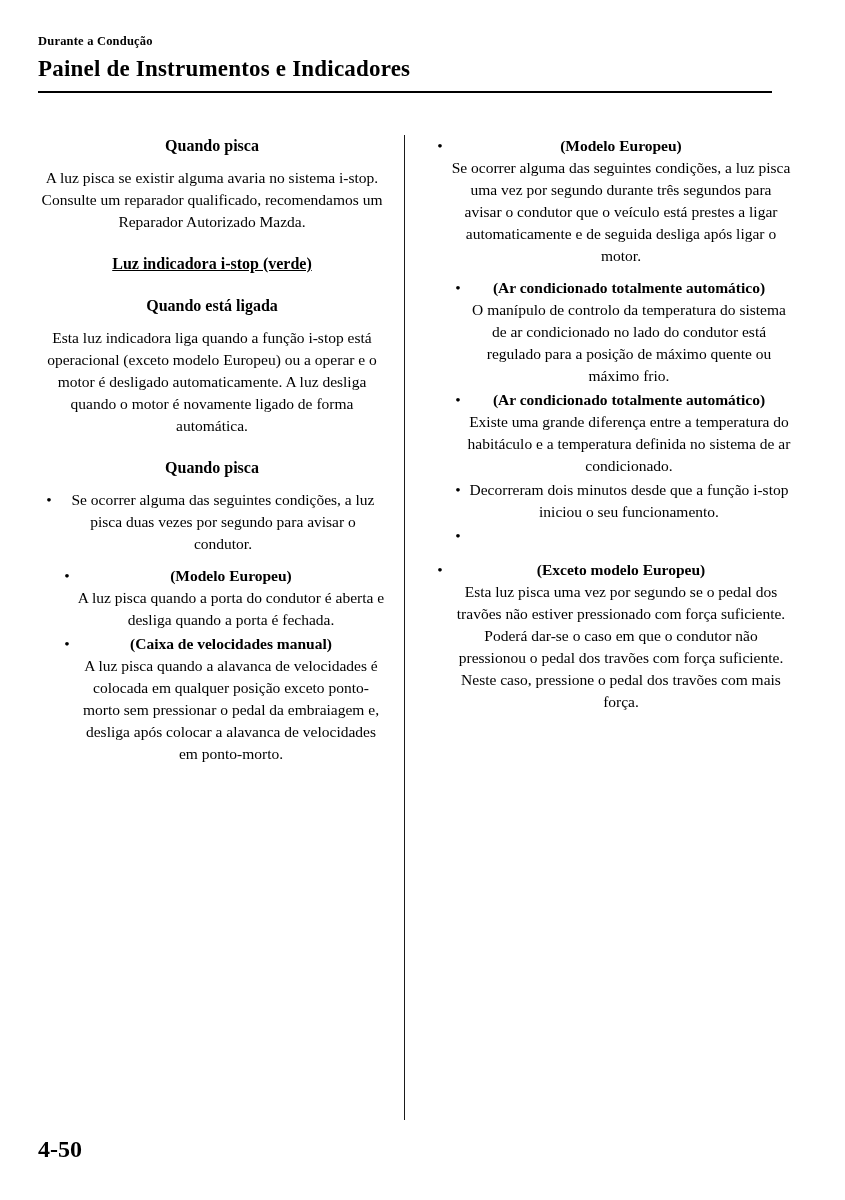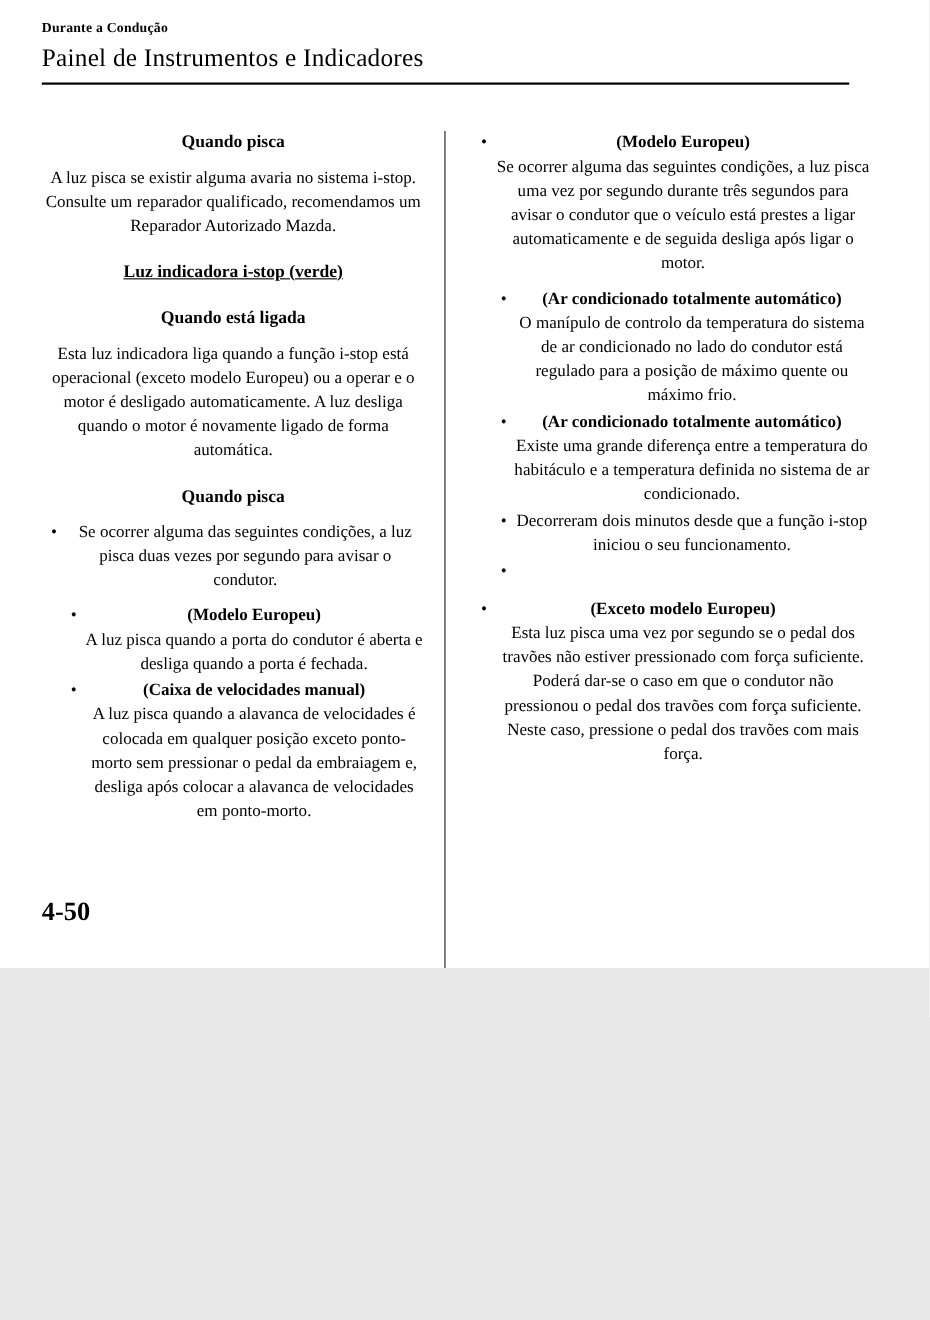--- a/index.html
+++ b/index.html
@@ -3,39 +3,39 @@
 <meta charset="utf-8">
 <style>
   html, body {
     margin: 0;
     padding: 0;
     background: #e8e8e8;
   }
   .page {
     position: relative;
     width: 845px;
-    height: 880px;
+    height: 1200px;
     margin: 0 auto;
     background: #ffffff;
     box-sizing: border-box;
-    padding: 18px 38px 0 38px;
+    padding: 34px 38px 0 38px;
     overflow: hidden;
     font-family: "Liberation Serif", "DejaVu Serif", serif;
     color: #000000;
   }
   
   .breadcrumb {
     font-size: 12.5px;
     font-weight: bold;
     letter-spacing: 0.2px;
   }
   h1.title {
     margin: 7px 0 0 0;
     font-size: 23px;
-    font-weight: normal;
+    font-weight: bold;
     letter-spacing: 0.2px;
   }
   .rule {
     width: 734px;
     height: 2px;
     background: #000;
     margin-top: 9px;
   }
   
   .content {

